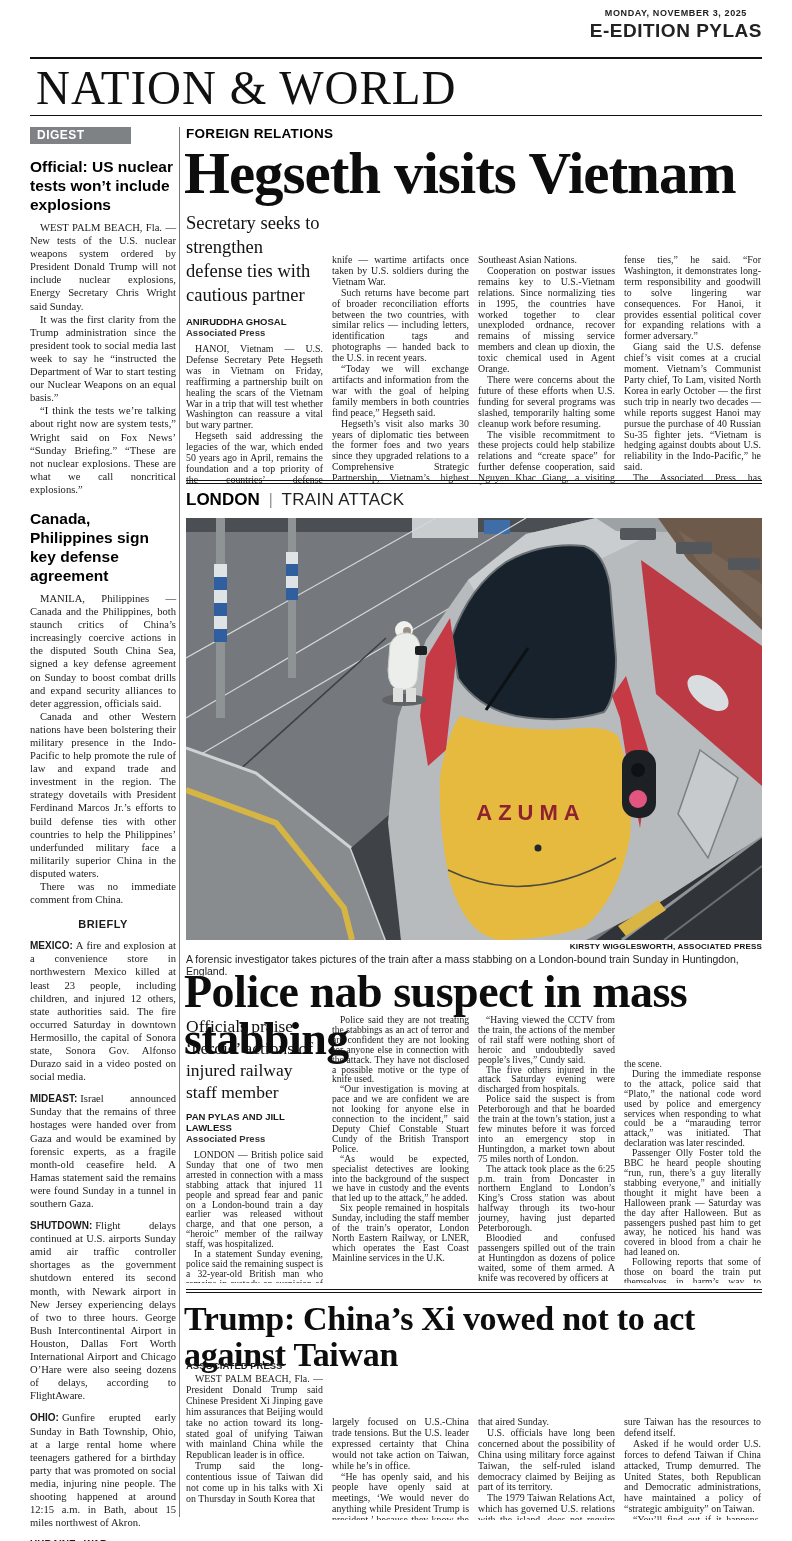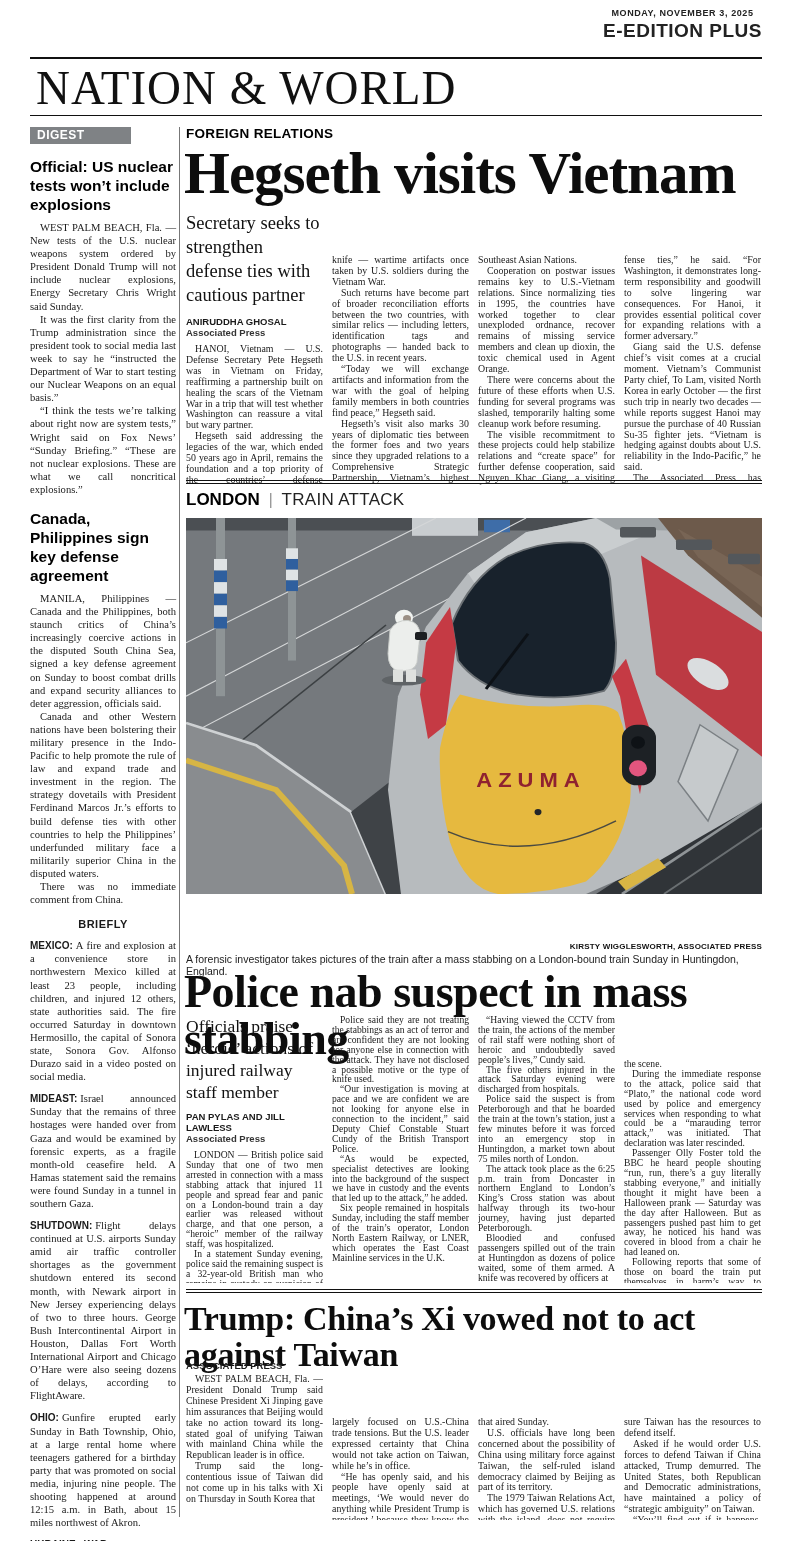--- a/index.html
+++ b/index.html
@@ -46,36 +46,36 @@
 
   
   .secbar{position:absolute;left:186px;width:576px;top:480px;}
   .dbl{height:1px;background:#111;}
   .dbl2{height:1px;background:#111;margin-top:2px;}
   .secbar-labels{margin-top:6px;font-family:"Liberation Sans",sans-serif;font-size:17px;}
   .sec-loc{font-weight:bold;color:#000;}
   .sec-sep{color:#999;font-weight:300;margin:0 4px;}
   .sec-topic{font-weight:300;color:#222;letter-spacing:.3px;}
 
-  .photo{position:absolute;left:186px;top:518px;width:576px;height:376px;background:#75797d;overflow:hidden;}
+  .photo{position:absolute;left:186px;top:518px;width:576px;height:422px;background:#75797d;overflow:hidden;}
   .photo svg{display:block;width:100%;height:100%;}
   .credit{position:absolute;left:186px;top:942px;width:576px;text-align:right;
           font-family:"Liberation Sans",sans-serif;font-size:8px;font-weight:bold;color:#111;letter-spacing:.2px;}
   .caption{position:absolute;left:186px;top:953px;width:576px;font-family:"Liberation Sans",sans-serif;font-size:10.5px;color:#222;}
 
   .rule-taiwan{position:absolute;left:186px;width:576px;top:1289px;}
 </style>
 </head>
 <body>
 
 <div class="page">
 
   <div class="hdr">
     <div class="hdr-date">MONDAY, NOVEMBER 3, 2025</div>
-    <div class="hdr-edition">E-EDITION PLUS</div>
+    <div class="hdr-edition">E-EDITION PYLAS</div>
   </div>
   <div class="rule1"></div>
   <div class="masthead">NATION &amp; WORLD</div>
   <div class="rule2"></div>
   <div class="vdivider"></div>
 
   <div class="digest">
     <div class="digest-bar">DIGEST</div>
 
     <div>

